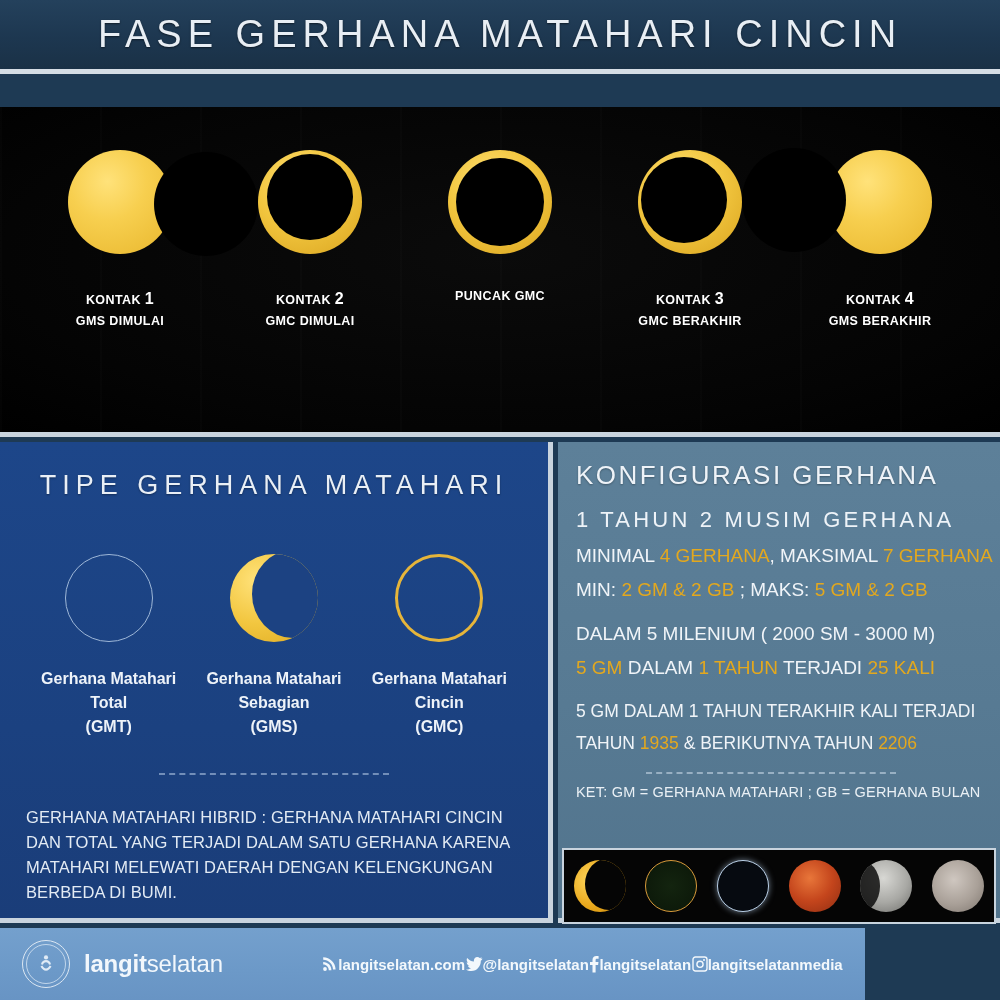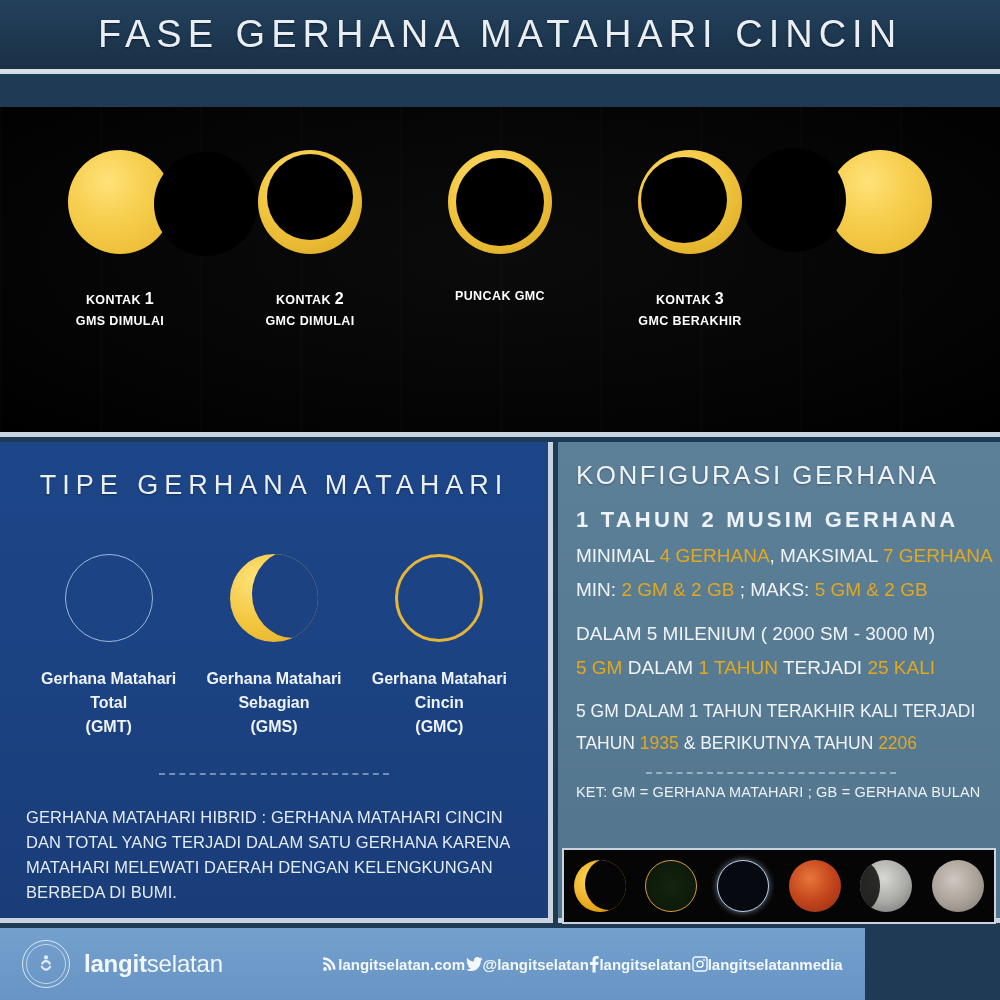--- a/index.html
+++ b/index.html
@@ -116,21 +116,21 @@
     position: absolute; left: 558px; top: 442px; width: 442px; height: 481px;
     background: linear-gradient(180deg, #5d8099 0%, #577a93 55%, #52748d 100%);
     border-bottom: 5px solid #c9d4de;
     padding: 18px 16px 8px 18px;
   }
   .config h2 {
     font-size: 26px; font-weight: 400; letter-spacing: 2.5px; color: #eef3f8;
     margin-bottom: 16px; text-shadow: 0 1px 2px rgba(0,0,0,.3);
   }
   .cfg-l1 {
-    font-size: 22px; letter-spacing: 3.2px; color: #eef3f8; font-weight: 700;
+    font-size: 22px; letter-spacing: 3.2px; color: #eef3f8; font-weight: 400;
     margin-bottom: 10px;
   }
   .cfg-line {
     font-size: 19px; color: #f0f4f8; line-height: 1.42; margin-bottom: 7px;
     font-weight: 400; white-space: nowrap;
   }
   .cfg-line.sm { font-size: 17.5px; }
   .hl { color: #e3a81e; }
   .cfg-gap { height: 10px; }
   .cfg-dashed {
@@ -232,20 +232,25 @@
         <div class="cap">
           <span>KONTAK</span>
           <span class="num">3</span><br>
           <span>GMC BERAKHIR</span>
         </div>
       </div>
 
       <div class="phase">
         <div class="art">
           <div class="disc bite-l"></div>
+        </div>
+        <div class="cap">
+          <span>KONTAK</span>
+          <span class="num">4</span><br>
+          <span>GMS BERAKHIR</span>
         </div>
       </div>
 
     </div>
   </div>
 
   <div class="types">
     <h2>TIPE GERHANA MATAHARI</h2>
 
     <div class="type-row">

